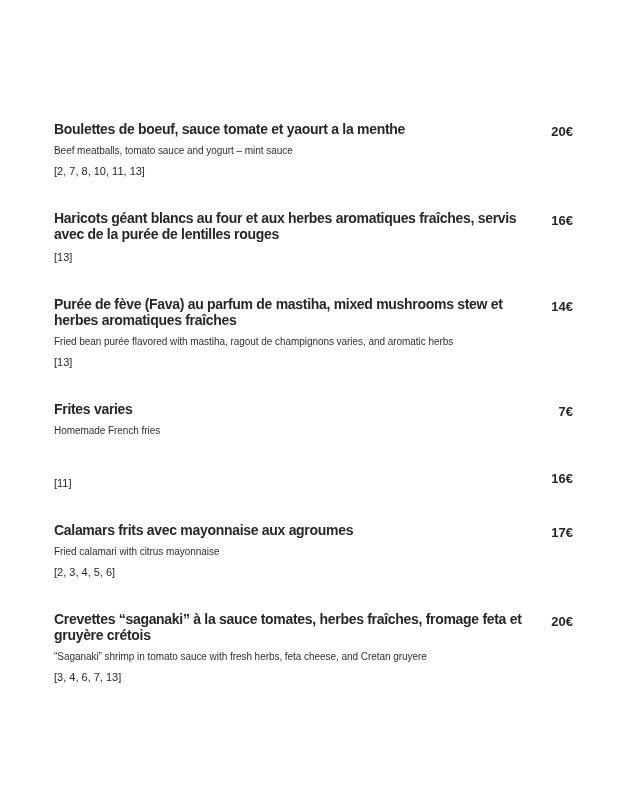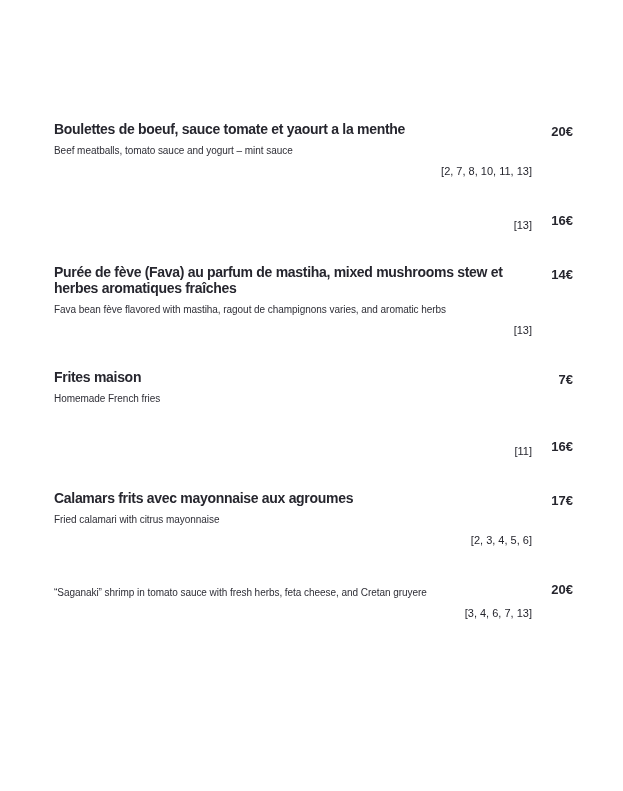--- a/index.html
+++ b/index.html
@@ -44,21 +44,20 @@
     font-weight: 400;
     letter-spacing: -0.05px;
     color: #2e2e36;
   }
   .item-allergens {
     margin: 9px 0 0 0;
     font-size: 11px;
     line-height: 13px;
     font-weight: 500;
     color: #26262e;
-    text-align: right;
   }
   .item-price {
     flex: none;
     font-size: 13px;
     font-weight: 700;
     padding-top: 3px;
     white-space: nowrap;
     color: #26262e;
   }
 </style>
@@ -71,37 +70,38 @@
     <div class="item-text">
       <h3 class="item-title">Boulettes de boeuf, sauce tomate et yaourt a la menthe</h3>
       <p class="item-description">Beef meatballs, tomato sauce and yogurt – mint sauce</p>
       <p class="item-allergens">[2, 7, 8, 10, 11, 13]</p>
     </div>
     <div class="item-price">20€</div>
   </article>
 
   <article class="menu-item">
     <div class="item-text">
+      <h3 class="item-title">Haricots géant blancs au four et aux herbes aromatiques fraîches, servis avec de la purée de lentilles rouges</h3>
       <p class="item-allergens">[13]</p>
     </div>
     <div class="item-price">16€</div>
   </article>
 
   <article class="menu-item">
     <div class="item-text">
       <h3 class="item-title">Purée de fève (Fava) au parfum de mastiha, mixed mushrooms stew et herbes aromatiques fraîches</h3>
-      <p class="item-description">Fava bean fève flavored with mastiha, ragout de champignons varies, and aromatic herbs</p>
+      <p class="item-description">Fried bean purée flavored with mastiha, ragout de champignons varies, and aromatic herbs</p>
       <p class="item-allergens">[13]</p>
     </div>
     <div class="item-price">14€</div>
   </article>
 
   <article class="menu-item">
     <div class="item-text">
-      <h3 class="item-title">Frites maison</h3>
+      <h3 class="item-title">Frites varies</h3>
       <p class="item-description">Homemade French fries</p>
 
     </div>
     <div class="item-price">7€</div>
   </article>
 
   <article class="menu-item">
     <div class="item-text">
       <p class="item-allergens">[11]</p>
     </div>
@@ -112,19 +112,20 @@
     <div class="item-text">
       <h3 class="item-title">Calamars frits avec mayonnaise aux agroumes</h3>
       <p class="item-description">Fried calamari with citrus mayonnaise</p>
       <p class="item-allergens">[2, 3, 4, 5, 6]</p>
     </div>
     <div class="item-price">17€</div>
   </article>
 
   <article class="menu-item">
     <div class="item-text">
+      <h3 class="item-title">Crevettes “saganaki” à la sauce tomates, herbes fraîches, fromage feta et gruyère crétois</h3>
       <p class="item-description">“Saganaki” shrimp in tomato sauce with fresh herbs, feta cheese, and Cretan gruyere</p>
       <p class="item-allergens">[3, 4, 6, 7, 13]</p>
     </div>
     <div class="item-price">20€</div>
   </article>
 </section>
 </main>
 
 </body></html>

